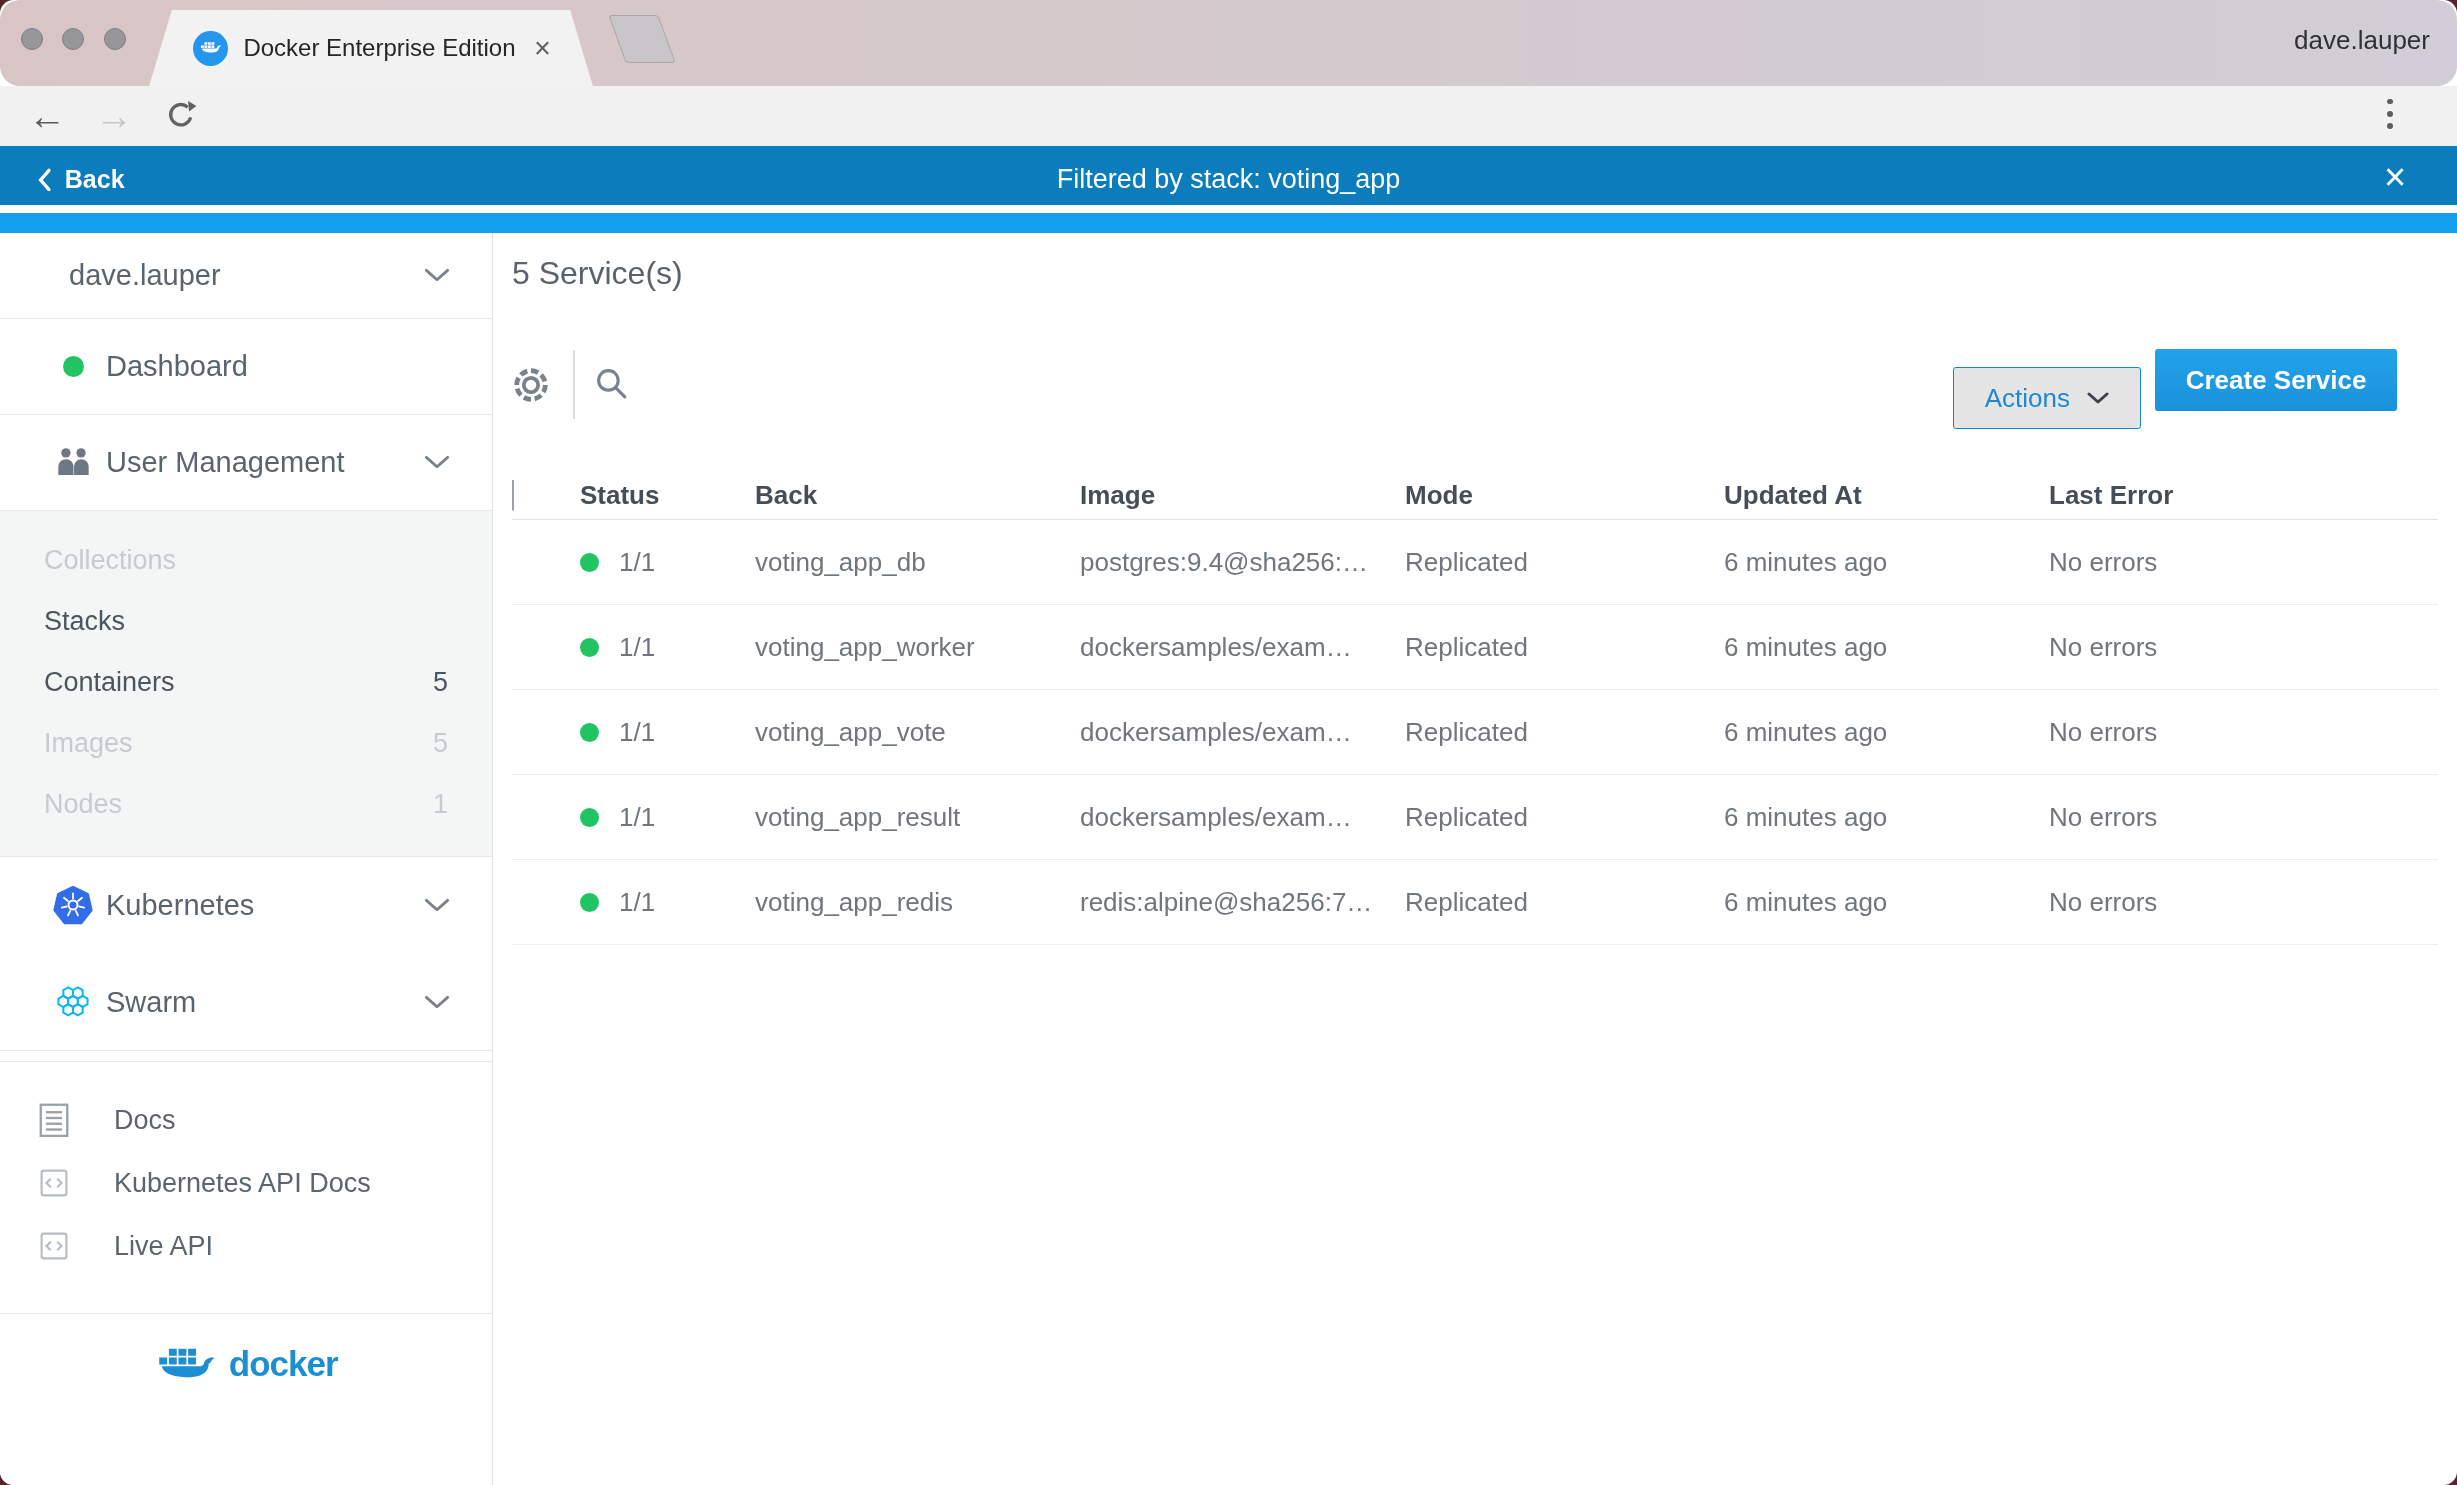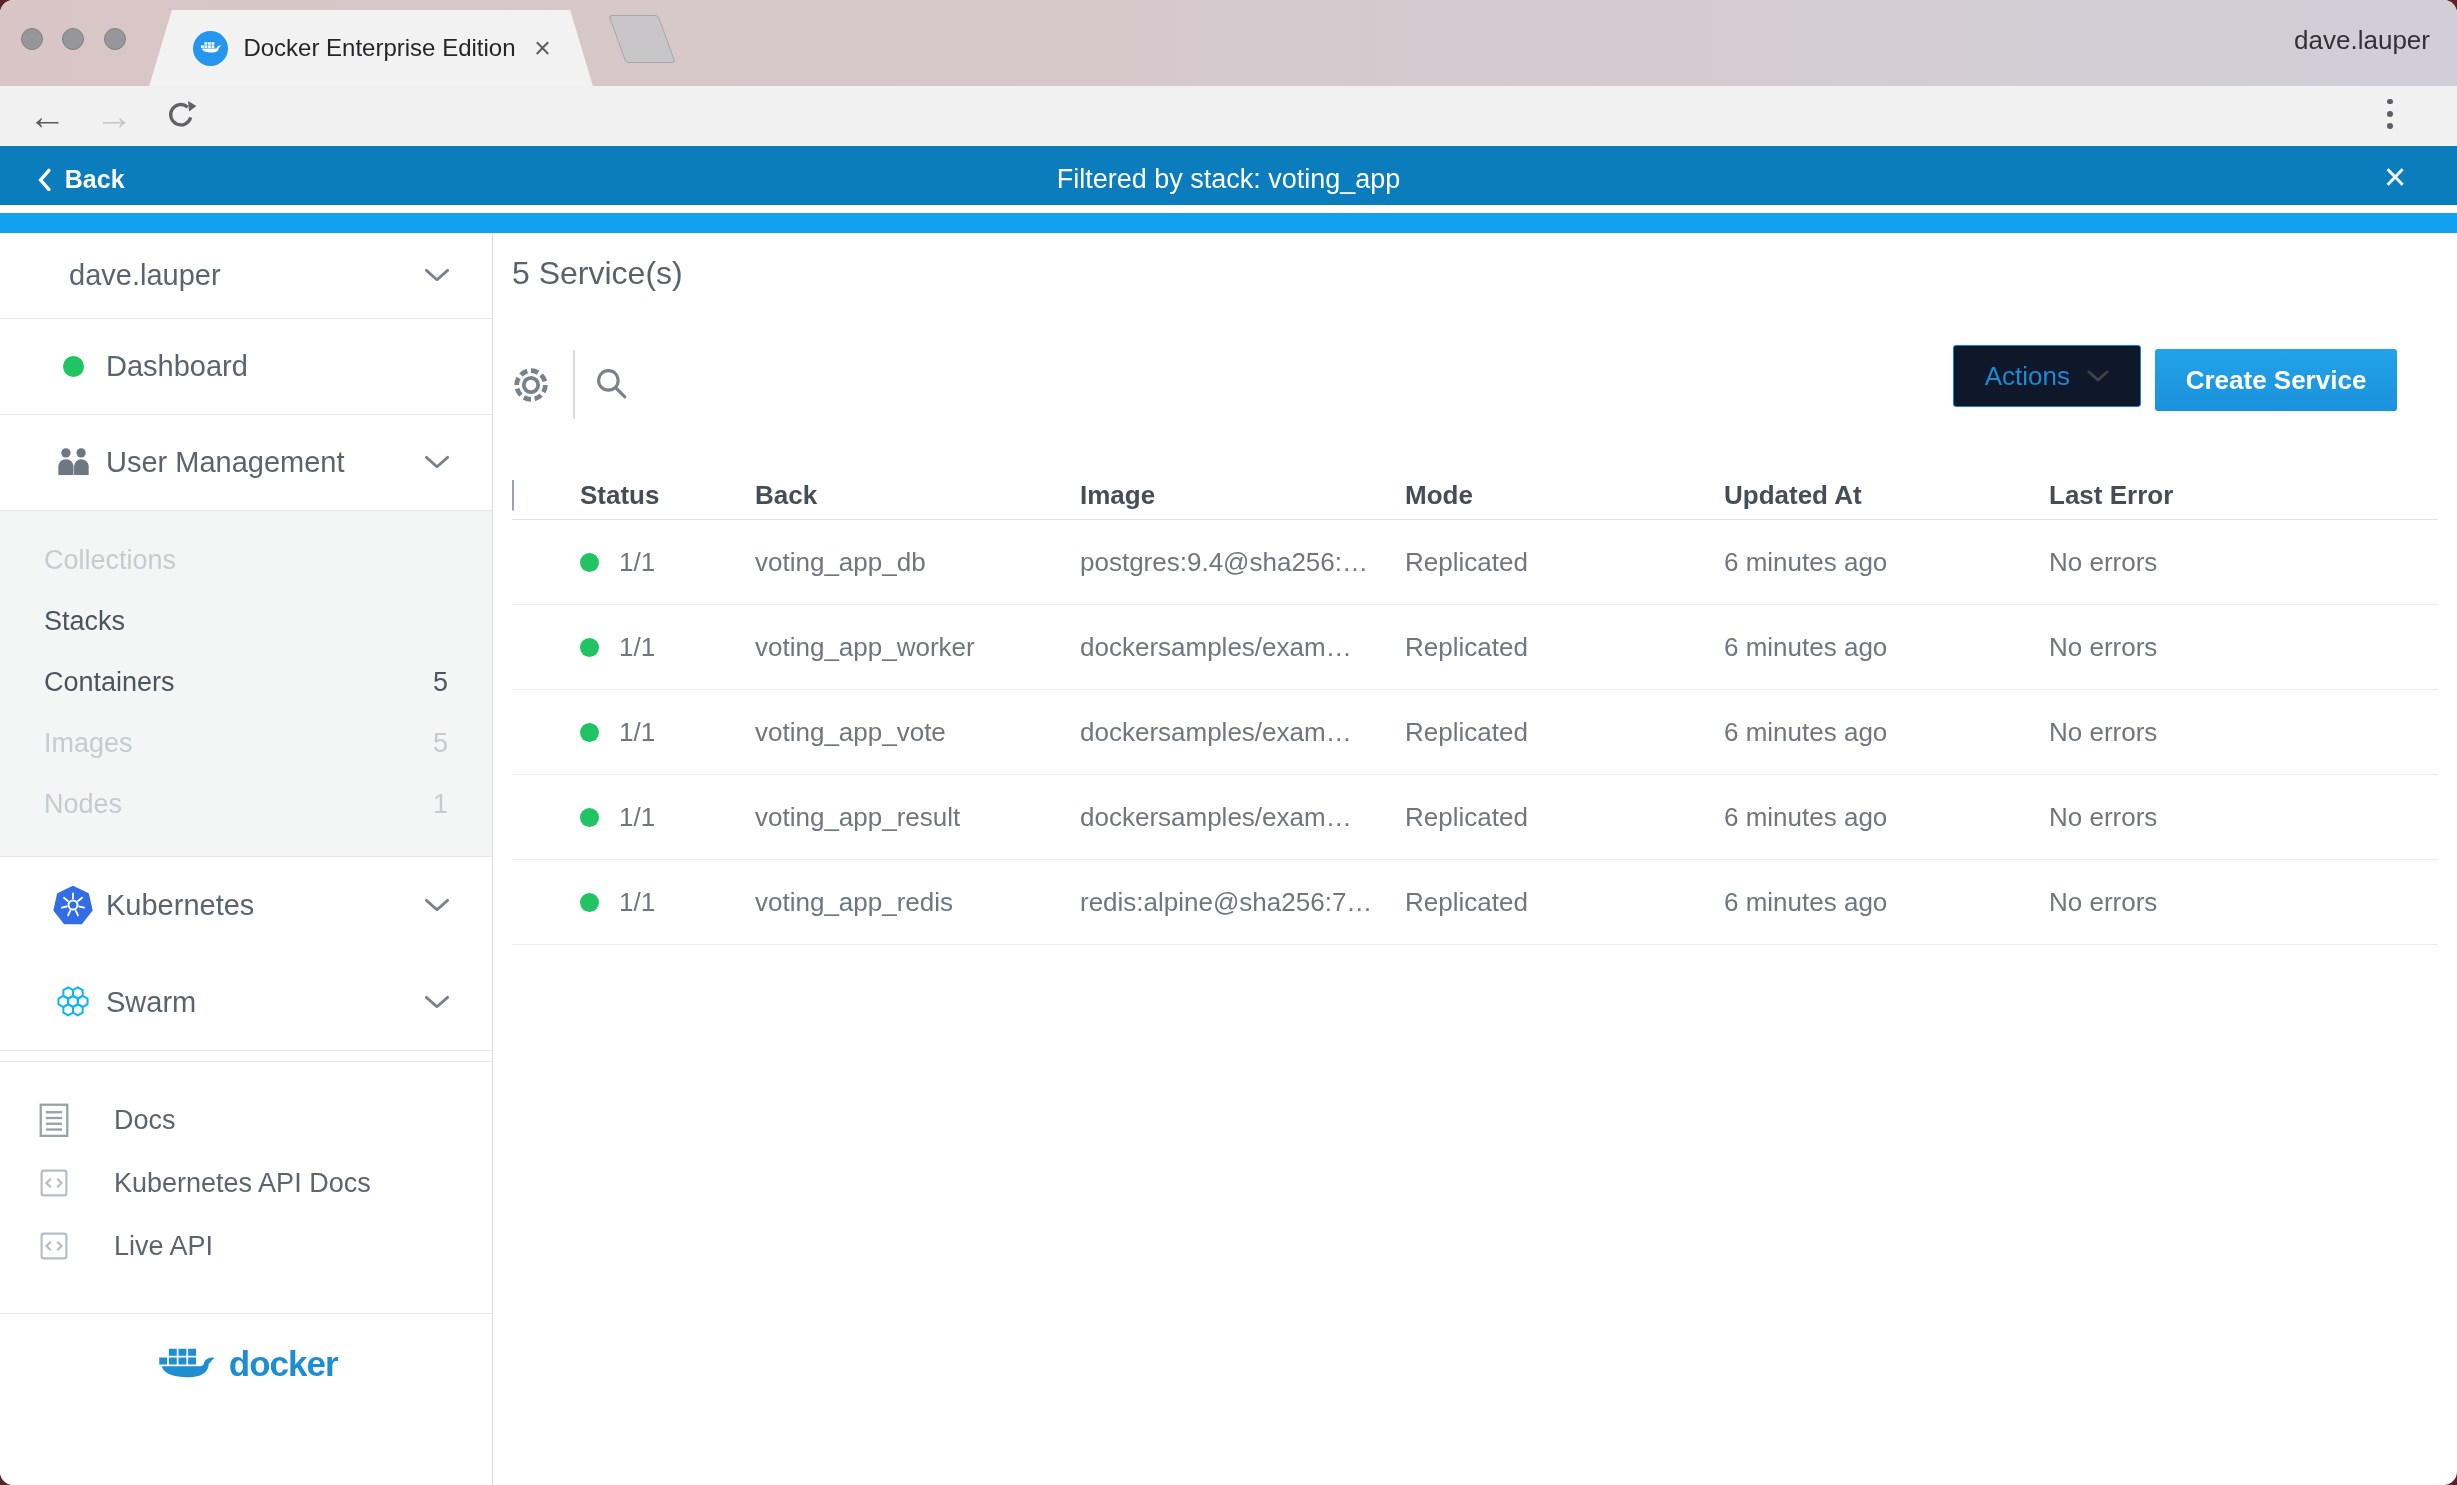--- a/index.html
+++ b/index.html
@@ -6,21 +6,21 @@
     --banner:#0b7cbc; --strip:#13a0ef; --btn:#1d9ae2; --btn-outline:#1486ce;
     --green:#21c463; --docker:#1d8ed2; --k8s:#326de6; --swarm:#0db7ed;
     --side-text:#5a646e; --cell-text:#6f767e; --head-text:#454e57;
   }
   *{margin:0;padding:0;box-sizing:border-box;}
   body{background:#582329;font-family:"Liberation Sans",sans-serif;width:2457px;height:1485px;overflow:hidden;}
   .window{position:absolute;left:0;top:0;width:2457px;height:1485px;border-radius:13.4px;overflow:hidden;background:#fff;}
 
   
   .tabstrip{position:absolute;left:0;top:0;width:100%;height:86px;
-    background:linear-gradient(90deg,#d9c5c5 0%,#d5c9cc 45%,#d1ced7 100%);}
+    background:linear-gradient(90deg,#d9c5c5 0%,#d5c9cc 45%,#d1ced7 100%);border-radius:20px;}
   .light{position:absolute;top:28px;width:22px;height:22px;border-radius:50%;background:#97979b;border:1px solid #7f7f84;}
   .tab{position:absolute;left:149px;top:9.6px;width:444px;height:77px;background:#f3f2f3;
     clip-path:polygon(0 100%,23px 0,calc(100% - 23px) 0,100% 100%);display:flex;align-items:center;}
   .favicon{width:35px;height:35px;border-radius:50%;background:#2496ed;margin-left:44px;display:flex;align-items:center;justify-content:center;flex:none;}
   .tab-title{font-size:24px;color:#262628;margin-left:15.4px;white-space:nowrap;}
   .tab-close{margin-left:auto;margin-right:42px;font-size:29px;color:#5f6165;line-height:1;}
   .newtab{position:absolute;left:617px;top:15.4px;width:50px;height:48px;background:#c9c6c9;border:1px solid #a9a6aa;border-radius:3.8px;transform:skewX(20deg);}
   .profile-name{position:absolute;right:27px;top:25px;font-size:26px;color:#303136;}
 
   .toolbar{position:absolute;left:0;top:86px;width:100%;height:60px;background:#f2f1f2;}
@@ -59,21 +59,21 @@
   .docrow{position:relative;height:63px;display:flex;align-items:center;font-size:27px;color:#5b6570;padding-left:28px;}
   .docrow .icon{position:absolute;left:35px;width:38px;display:flex;justify-content:center;}
   .docrow .lbl{margin-left:86px;}
   .logo-sect{border-top:1.9px solid #e6e8e9;margin-top:35px;height:102px;display:flex;align-items:center;justify-content:center;gap:11.5px;}
   .logo-word{font-size:35px;font-weight:700;color:var(--docker);letter-spacing:-1px;}
 
   
   .heading{position:absolute;left:512px;top:255px;font-size:32px;color:#59636d;}
   .tools{position:absolute;left:510px;top:346px;height:77px;display:flex;align-items:center;}
   .tool-sep{width:1.9px;height:69px;background:#d9dbdc;margin:0 19px 0 21px;}
-  .btn-actions{position:absolute;left:1953px;top:345px;width:188px;height:62px;background:#0f172a;border:1.9px solid var(--btn-outline);border-radius:2.9px;display:flex;align-items:center;justify-content:center;gap:17.3px;font-size:26px;color:#1e88d3;}
+  .btn-actions{position:absolute;left:1953px;top:367px;width:188px;height:62px;background:#e5e5e5;border:1.9px solid var(--btn-outline);border-radius:2.9px;display:flex;align-items:center;justify-content:center;gap:17.3px;font-size:26px;color:#1e88d3;}
   .btn-create{position:absolute;left:2155px;top:349px;width:242px;height:62px;background:linear-gradient(#22a3e9,#1b91dc);border-radius:2.9px;display:flex;align-items:center;justify-content:center;font-size:26px;font-weight:700;color:#fff;}
 
   .table{position:absolute;left:512px;top:471px;width:1926px;}
   .tgrid{display:grid;grid-template-columns:68px 175px 325px 325px 319px 325px 1fr;align-items:center;}
   .thead{height:49px;border-bottom:1.9px solid #e1e2e3;font-size:26px;font-weight:700;color:var(--head-text);}
   .checkbox{width:29px;height:29px;border:1.9px solid #9ba4ad;border-radius:2.9px;background:#fff;}
   .t-row{height:85px;border-bottom:1.9px solid #ebeced;font-size:26px;color:var(--cell-text);}
   .c-status{display:flex;align-items:center;gap:20px;}
   .c-status .dot{width:19px;height:19px;}
   .cell{white-space:nowrap;overflow:hidden;}

